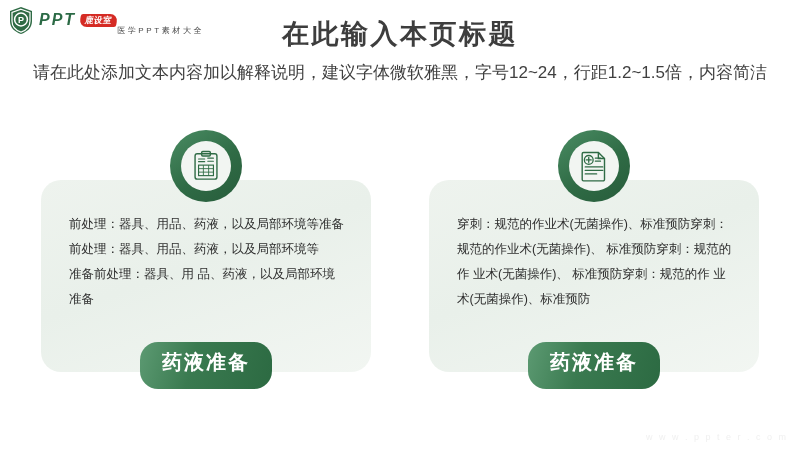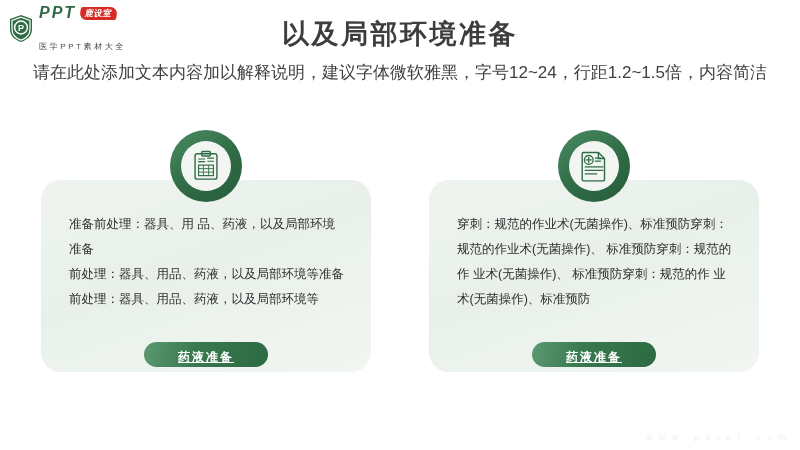--- a/index.html
+++ b/index.html
@@ -24,21 +24,21 @@
     align-items: center;
     gap: 5px;
   }
   .logo-shield {
     width: 26px;
     height: 29px;
     flex: none;
   }
   .logo-textblock {
     display: flex;
-    flex-direction: column;
+    flex-direction: row;
     justify-content: center;
     line-height: 1;
   }
   .logo-row1 {
     display: flex;
     align-items: center;
     gap: 4px;
   }
   .logo-ppt {
     font-size: 16px;
@@ -151,31 +151,30 @@
     align-items: center;
     justify-content: center;
   }
 
   .pill {
     position: absolute;
     top: 212px;
     left: 50%;
     transform: translateX(-50%);
     min-width: 124px;
-    padding: 7px 22px 1px 22px;
+    padding: 7px 22px 13px 22px;
     border-radius: 18px;
     background: linear-gradient(105deg, #5c9a72 0%, #3a7a50 40%, #2c6a42 100%);
     color: #ffffff;
-    font-size: 12px;
+    font-size: 20px;
     font-weight: bold;
     letter-spacing: 2px;
     text-align: center;
     box-sizing: border-box;
     z-index: 4;
-    text-decoration: underline;
   }
 
   
   .footer-watermark {
     position: absolute;
     right: 12px;
     bottom: 8px;
     font-size: 9px;
     color: #f0f0f0;
     letter-spacing: 2px;
@@ -195,21 +194,21 @@
   </span>
   <span class="logo-textblock">
     <span class="logo-row1">
       <span class="logo-ppt">PPT</span>
       <span class="logo-badge">鹿设室</span>
     </span>
     <span class="logo-sub">医学PPT素材大全</span>
   </span>
 </div>
 
-<div class="page-title">以及局部环境准备</div>
+<div class="page-title">在此输入本页标题</div>
 
 <div class="subtitle">
   <div>请在此处添加文本内容加以解释说明，建议字体微软雅黑，字号12~24，行距1.2~1.5倍，内容简洁</div>
 </div>
 
 <div class="columns">
 
   <div class="column">
     <div class="card"></div>
 
@@ -220,22 +219,22 @@
           <rect x="11" y="1.5" width="10" height="5" rx="1.3" fill="none" stroke="#2f6b45" stroke-width="1.6"></rect>
           <path d="M7.5 10 h7 M7.5 13 h7" stroke="#2f6b45" stroke-width="1.3" stroke-linecap="round"></path>
           <rect x="7.5" y="17" width="17" height="12" fill="none" stroke="#2f6b45" stroke-width="1.3"></rect>
           <path d="M7.5 21 h17 M7.5 25 h17 M13 17 v12 M19 17 v12" stroke="#2f6b45" stroke-width="1"></path>
           <path d="M18 9 h6.5 M18 12.5 h6.5" stroke="#2f6b45" stroke-width="1.2" stroke-linecap="round"></path>
         </svg>
       </span>
     </div>
 
     <div class="card-text">
+      <p>前处理：器具、用品、药液，以及局部环境等准备前处理：器具、用品、药液，以及局部环境等</p>
       <p>准备前处理：器具、用 品、药液，以及局部环境准备</p>
-      <p>前处理：器具、用品、药液，以及局部环境等准备前处理：器具、用品、药液，以及局部环境等</p>
     </div>
 
     <div class="pill">药液准备</div>
   </div>
 
   <div class="column">
     <div class="card"></div>
 
     <div class="icon-badge">
       <span class="icon-inner">

